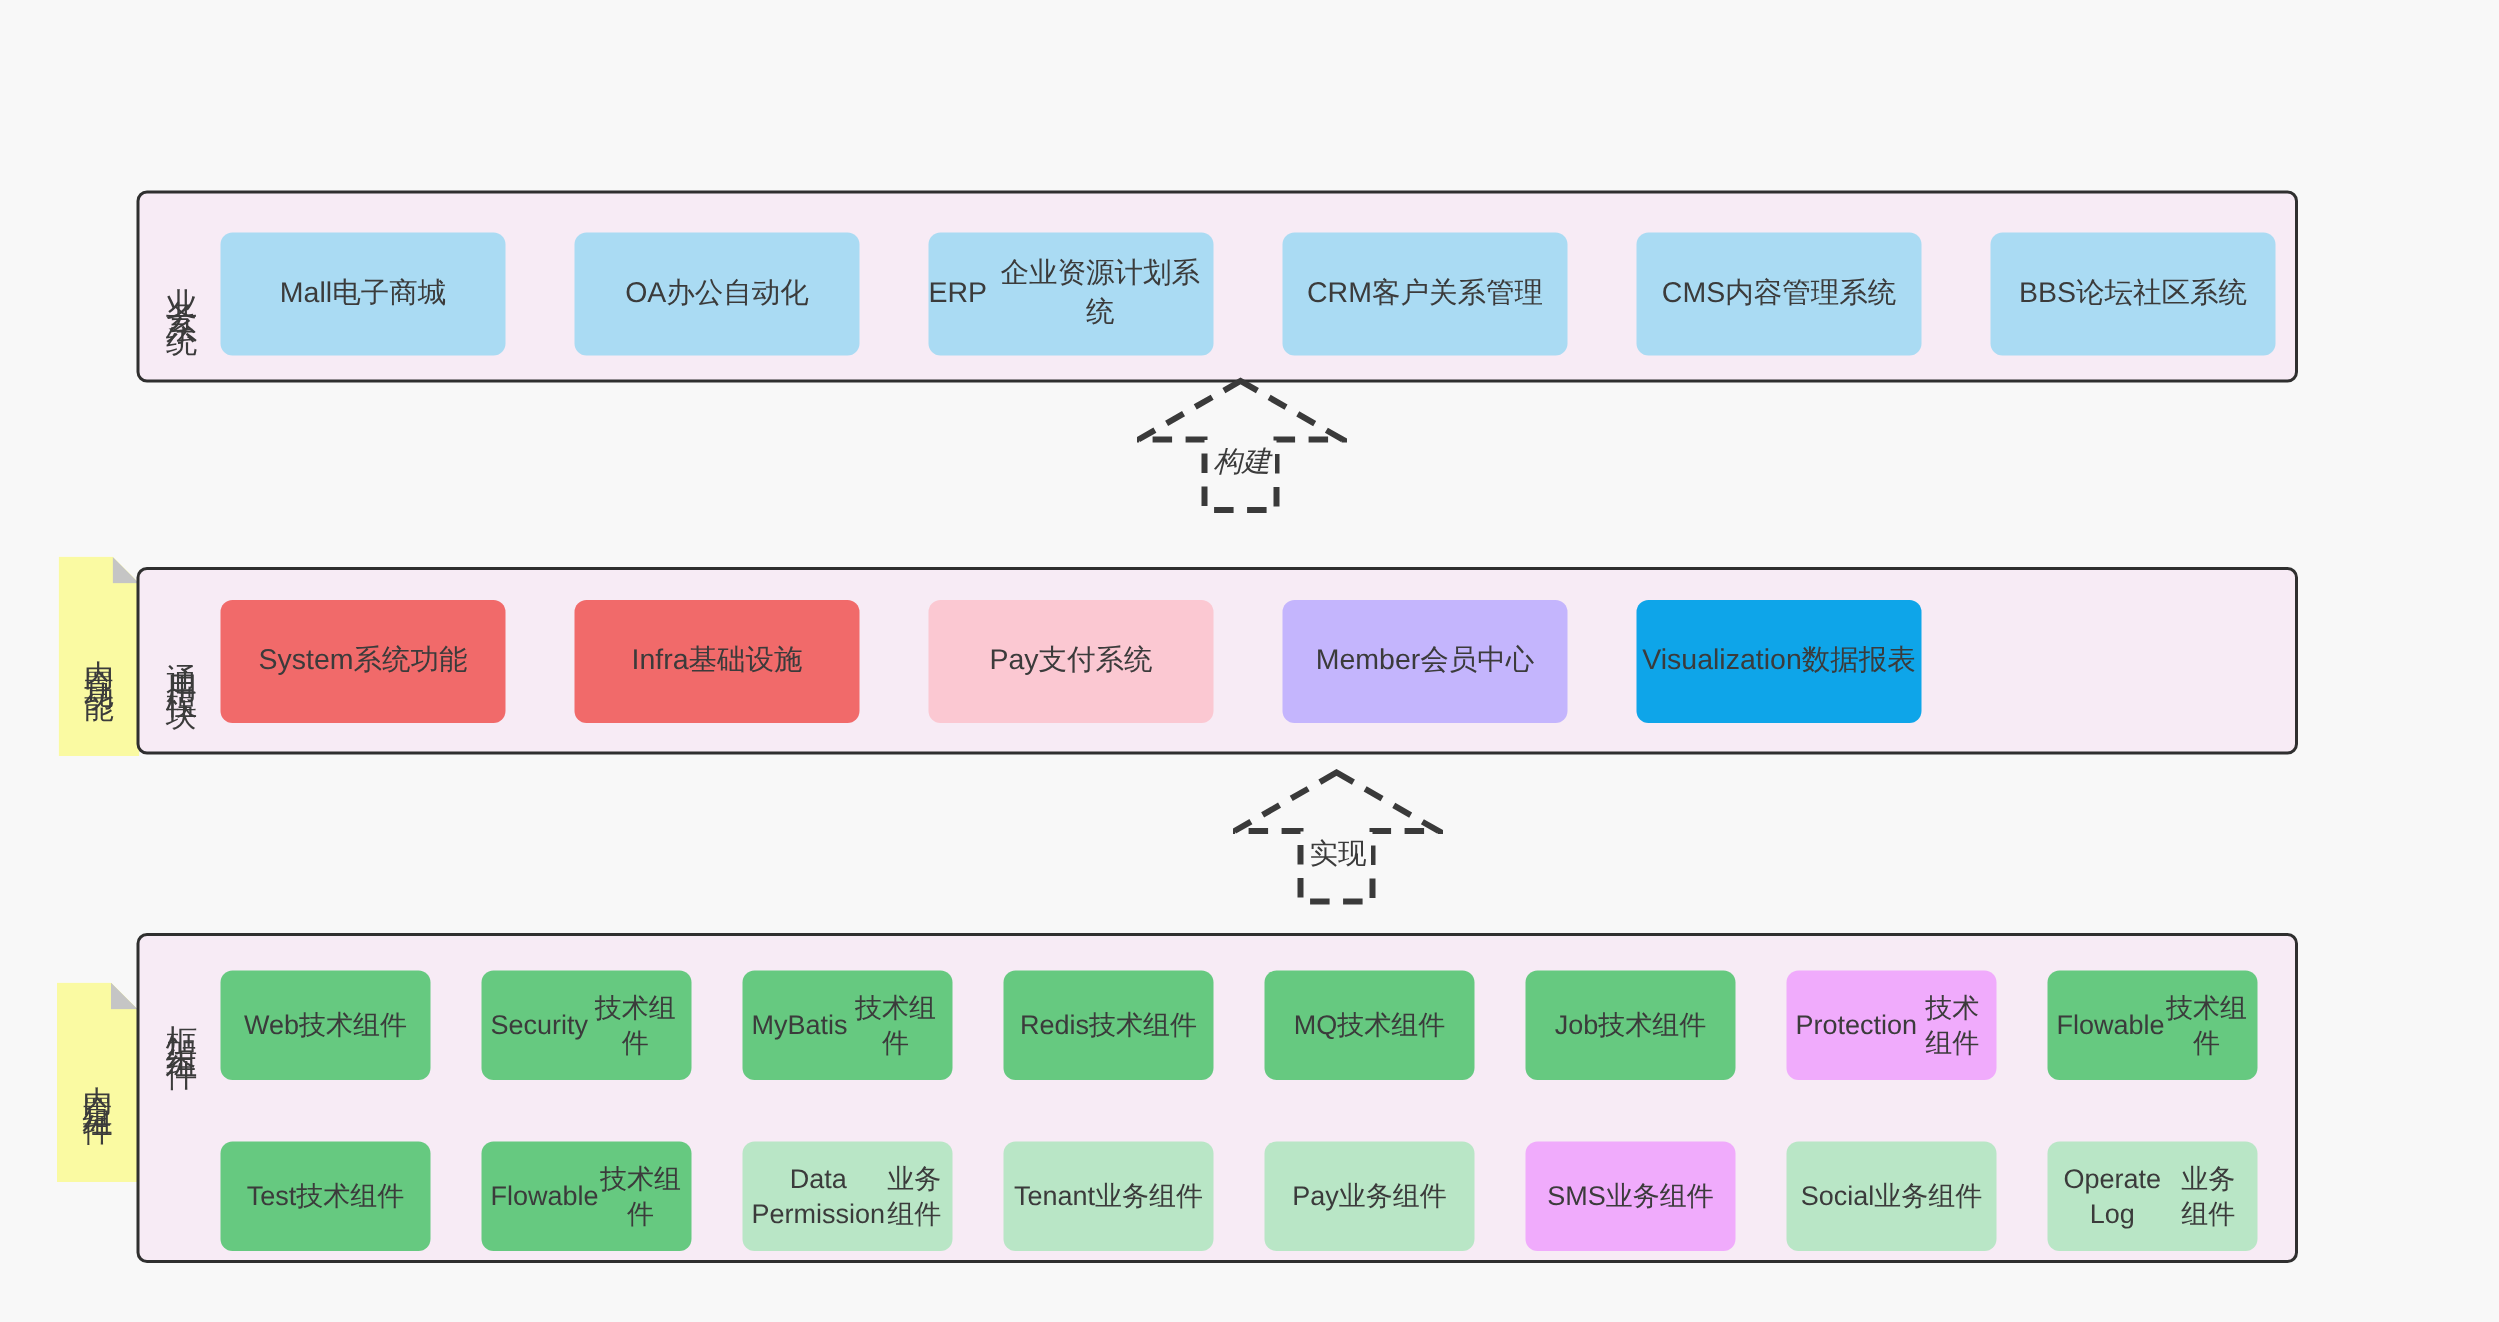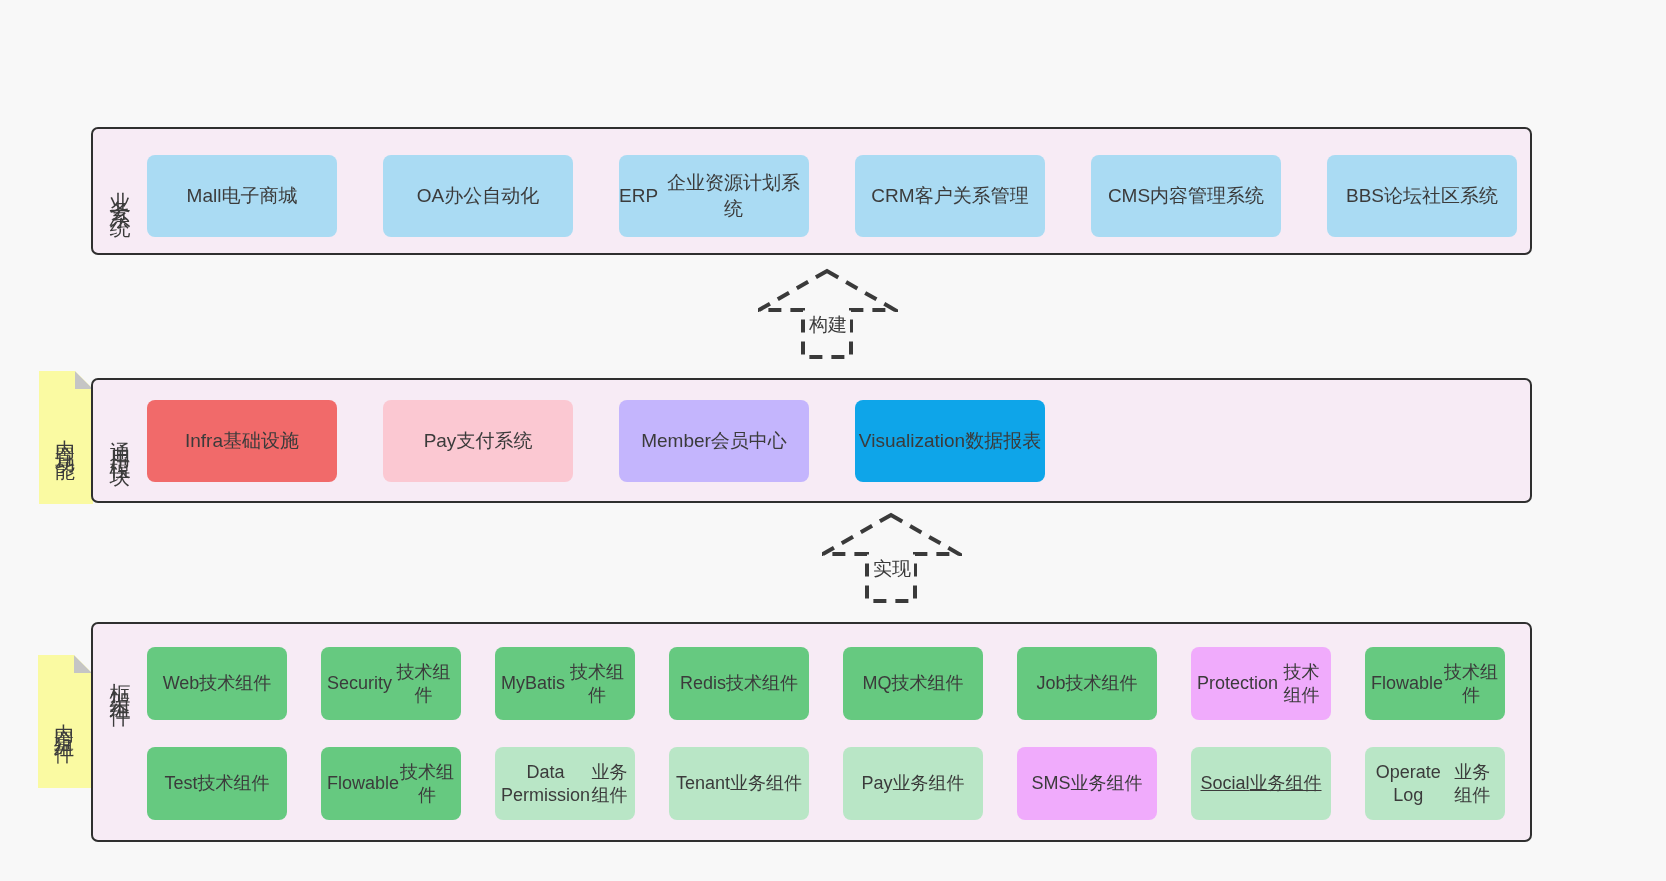--- a/index.html
+++ b/index.html
@@ -124,35 +124,39 @@
           <div>CMS</div>
           <div>内容管理系统</div>
         </div>
         <div class="box" style="background: rgb(170, 219, 243);">
           <div>BBS</div>
           <div>论坛社区系统</div>
         </div>
       </div>
   </section>
 
-  <div class="arrow" style="left:758px;top:268px;">
+  <div class="arrow" style="left:758px;top:251px;font-style:italic;">
     <svg viewBox="0 0 140 92">
       <polygon class="arrow-shape" points="69,3 137,42 93,42 93,89 45,89 45,42 1,42"></polygon>
     </svg>
     <span class="arrow-label">构建</span>
   </div>
 
   <div class="sticky" style="left:39px;top:371px;height:133px;">
     <span class="fold"></span>
     <span class="sticky-text">内置功能</span>
   </div>
 
   <section class="panel" style="top:378px;height:125px;">
     <div class="v-label">通用模块</div>
     <div class="box-row" style="top:20px;">
+        <div class="box" style="background: rgb(241, 106, 106);">
+          <div>System</div>
+          <div>系统功能</div>
+        </div>
         <div class="box" style="background: rgb(241, 106, 106);">
           <div>Infra</div>
           <div>基础设施</div>
         </div>
         <div class="box" style="background: rgb(251, 200, 210);">
           <div>Pay</div>
           <div>支付系统</div>
         </div>
         <div class="box" style="background: #c4b5fd;">
           <div>Member</div>
@@ -206,21 +210,21 @@
         </div>
         <div class="box" style="background: #f0abfc;">
           <div>Protection</div>
           <div>技术组件</div>
         </div>
         <div class="box" style="background: rgb(102, 201, 128);">
           <div>Flowable</div>
           <div>技术组件</div>
         </div>
       </div>
-    <div class="box-row small" style="top:123px;">
+    <div class="box-row small" style="top:137px;">
         <div class="box" style="background: rgb(102, 201, 128);">
           <div>Test</div>
           <div>技术组件</div>
         </div>
         <div class="box" style="background: rgb(102, 201, 128);">
           <div>Flowable</div>
           <div>技术组件</div>
         </div>
         <div class="box" style="background: rgb(185, 230, 198);">
           <div>Data Permission</div>
@@ -231,21 +235,21 @@
           <div>业务组件</div>
         </div>
         <div class="box" style="background: rgb(185, 230, 198);">
           <div>Pay</div>
           <div>业务组件</div>
         </div>
         <div class="box" style="background: #f0abfc;">
           <div>SMS</div>
           <div>业务组件</div>
         </div>
-        <div class="box" style="background: rgb(185, 230, 198); text-decoration: underline;">
+        <div class="box" style="background: rgb(185, 230, 198);">
           <div>Social</div>
           <div>业务组件</div>
         </div>
         <div class="box" style="background: rgb(185, 230, 198);">
           <div>Operate Log</div>
           <div>业务组件</div>
         </div>
       </div>
   </section>
 

